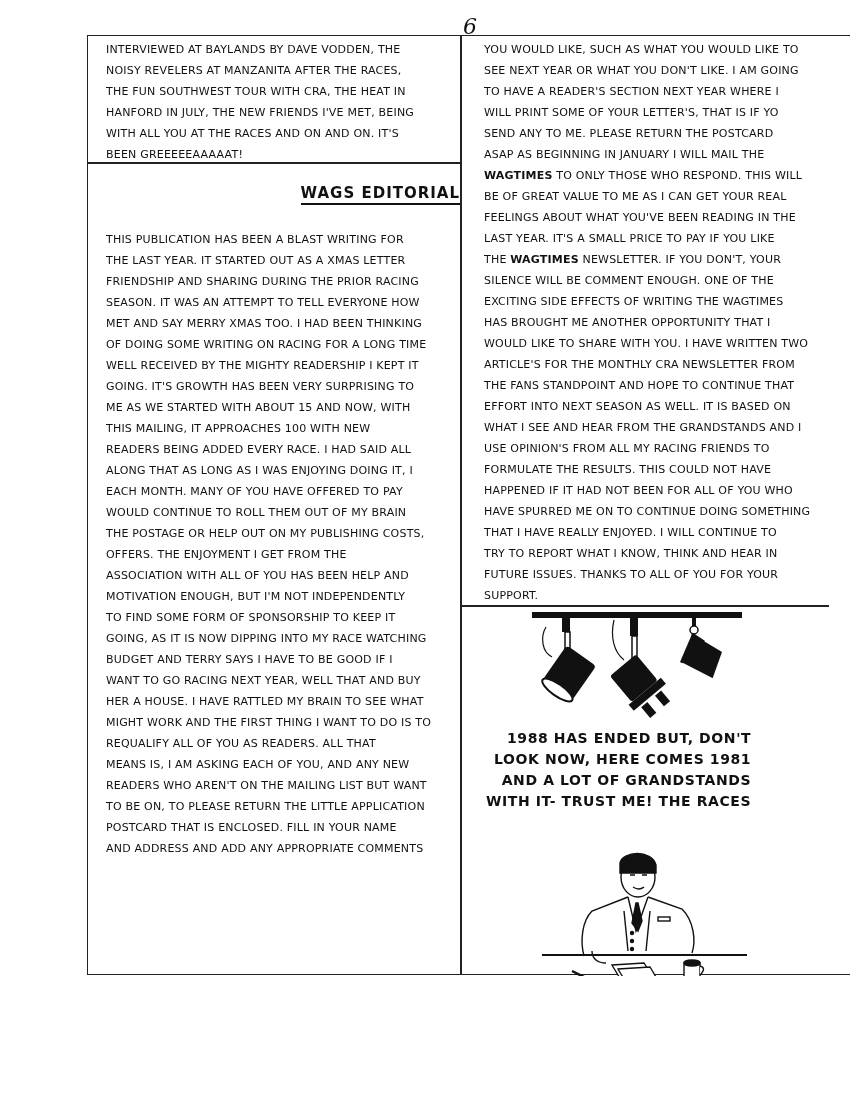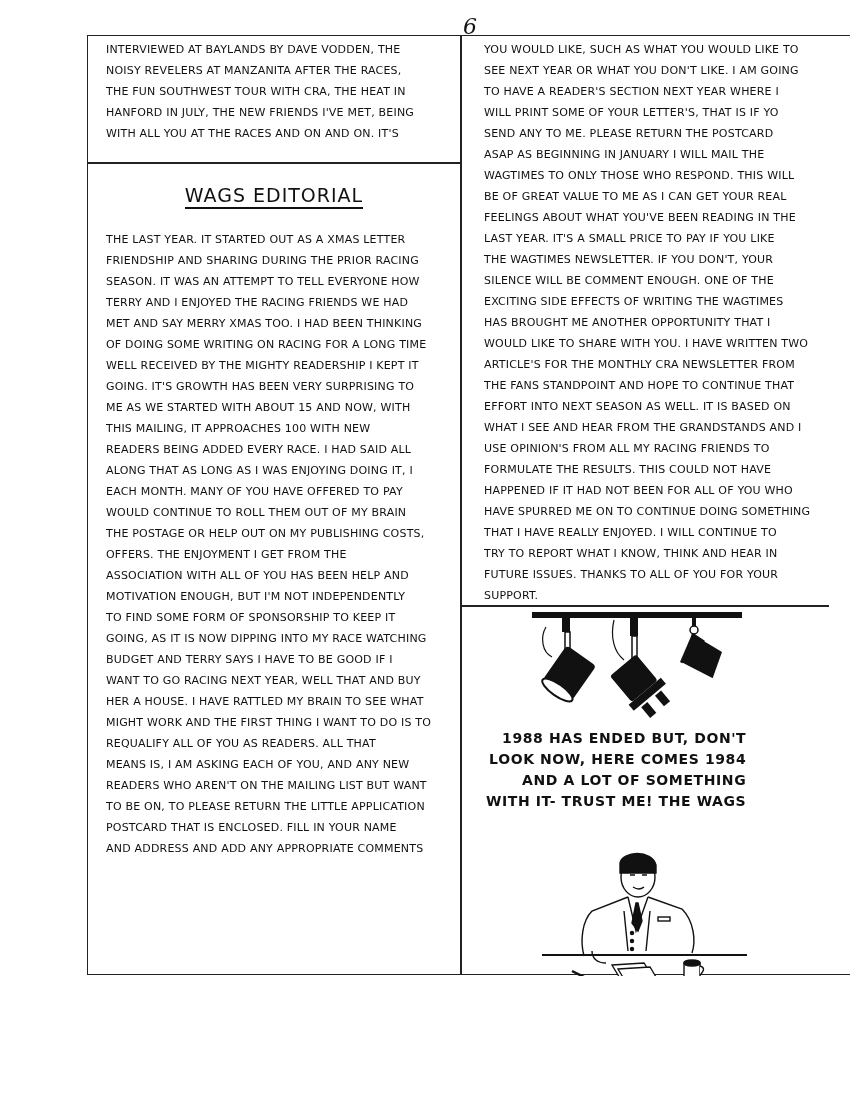--- a/index.html
+++ b/index.html
@@ -7,56 +7,57 @@
   .page-num { position:absolute; left:463px; top:16px; font-family:"DejaVu Serif", serif; font-size:22px; font-style:italic; line-height:22px; }
   .frame { position:absolute; left:87px; top:35px; width:837px; height:940px; border:1.5px solid #222; box-sizing:border-box; }
   .vdiv { position:absolute; left:372px; top:0; width:1.5px; height:100%; background:#222; }
   .col { position:absolute; top:0; }
   .col-left { left:0; width:372px; }
   .col-right { left:374px; width:367px; }
   .text { font-size:11px; line-height:21px; letter-spacing:0.2px; text-transform:uppercase; }
   .text p { margin:0; white-space:nowrap; }
   .intro { position:absolute; left:18px; top:3px; }
   .hdiv-left { position:absolute; left:0; top:126px; width:372px; height:1.5px; background:#222; }
-  .ed-title { position:absolute; left:0; width:372px; top:148px; text-align:center; font-size:19px; font-weight:normal; letter-spacing:1px; }
+  .ed-title { position:absolute; left:0; width:372px; top:148px; text-align:right; font-size:15px; font-weight:bold; letter-spacing:1px; }
   .ed-title span { border-bottom:2px solid #111; padding-bottom:1px; }
   .editorial { position:absolute; left:18px; top:193px; }
   .right-text { position:absolute; left:22px; top:3px; }
   .hdiv-right { position:absolute; left:0; top:569px; width:367px; height:1.5px; background:#222; }
   .lamps { position:absolute; left:70px; top:576px; }
   .closing { position:absolute; left:24px; top:692px; font-size:14px; font-weight:bold; line-height:21px; letter-spacing:0.6px;text-align:right; }
   .closing p { margin:0; white-space:nowrap; }
   .man { position:absolute; left:70px; top:815px; }
-  b.wag { font-weight:normal;margin-top:46px; }
+  b.wag { font-weight:bold;margin-top:46px; }
 </style>
 </head>
 <body>
 
 <div class="page-num">6</div>
 
 <div class="frame">
   <div class="vdiv"></div>
 
   <div class="col col-left">
     <div class="text intro">
       <p>INTERVIEWED AT BAYLANDS BY DAVE VODDEN, THE</p>
       <p>NOISY REVELERS AT MANZANITA AFTER THE RACES,</p>
       <p>THE FUN SOUTHWEST TOUR WITH CRA, THE HEAT IN</p>
       <p>HANFORD IN JULY, THE NEW FRIENDS I'VE MET, BEING</p>
       <p>WITH ALL YOU AT THE RACES AND ON AND ON.  IT'S</p>
+      <p>BEEN GREEEEEAAAAAT!</p>
     </div>
     <div class="hdiv-left"></div>
 
     <div class="ed-title"><span>WAGS EDITORIAL</span></div>
 
     <div class="text editorial" id="editorial-body">
+        <p>THIS PUBLICATION HAS BEEN A BLAST WRITING FOR</p>
         <p>THE LAST YEAR. IT STARTED OUT AS A XMAS LETTER</p>
         <p>FRIENDSHIP AND SHARING DURING THE PRIOR RACING</p>
         <p>SEASON. IT WAS AN ATTEMPT TO TELL EVERYONE HOW</p>
-        <p>TERRY AND I ENJOYED THE RACING FRIENDS WE HAD</p>
         <p>MET AND SAY MERRY XMAS TOO. I HAD BEEN THINKING</p>
         <p>OF DOING SOME WRITING ON RACING FOR A LONG TIME</p>
         <p>WELL RECEIVED BY THE MIGHTY READERSHIP I KEPT IT</p>
         <p>GOING. IT'S GROWTH HAS BEEN VERY SURPRISING TO</p>
         <p>ME AS WE STARTED WITH ABOUT 15 AND NOW, WITH</p>
         <p>THIS MAILING, IT APPROACHES 100 WITH NEW</p>
         <p>READERS BEING ADDED EVERY RACE. I HAD SAID ALL</p>
         <p>ALONG THAT AS LONG AS I WAS ENJOYING DOING IT, I</p>
         <p>EACH MONTH.  MANY OF YOU HAVE OFFERED TO PAY</p>
         <p>WOULD CONTINUE TO ROLL THEM OUT OF MY BRAIN</p>
@@ -140,23 +141,23 @@
         <rect x="160" y="6" width="4" height="8" fill="#111"></rect>
         <circle cx="162" cy="18" r="4" fill="#fff" stroke="#111" stroke-width="1.5"></circle>
         <path d="M160 22 L148 50 L180 68 L190 40 Z" fill="#111"></path>
         <path d="M150 52 L185 70" stroke="#fff" stroke-width="3"></path>
         <path d="M160 22 L172 30" stroke="#111" stroke-width="3"></path>
       </g>
     </svg>
 
     <div class="closing">
       <p>1988 HAS ENDED BUT, DON'T</p>
-      <p>LOOK NOW, HERE COMES 1984</p>
-      <p>AND A LOT OF SOMETHING</p>
-      <p>WITH IT- TRUST ME!  THE WAGS</p>
+      <p>LOOK NOW, HERE COMES 1981</p>
+      <p>AND A LOT OF GRANDSTANDS</p>
+      <p>WITH IT- TRUST ME!  THE RACES</p>
     </div>
 
     <svg class="man" width="230" height="125" viewBox="0 0 230 125">
       <g fill="none" stroke="#111" stroke-width="1.4">
         <path d="M88 12 C90 0,120 -2,124 14 L124 22 L88 22 Z" fill="#111"></path>
         <ellipse cx="106" cy="26" rx="17" ry="20"></ellipse>
         <path d="M98 24 l5 0 M110 24 l5 0 M101 36 q6 4 11 0"></path>
         <path d="M96 46 L60 60 C50 70,48 90,52 105"></path>
         <path d="M116 46 L150 58 C162 70,164 90,160 102"></path>
         <path d="M96 46 L104 80 L116 46"></path>

